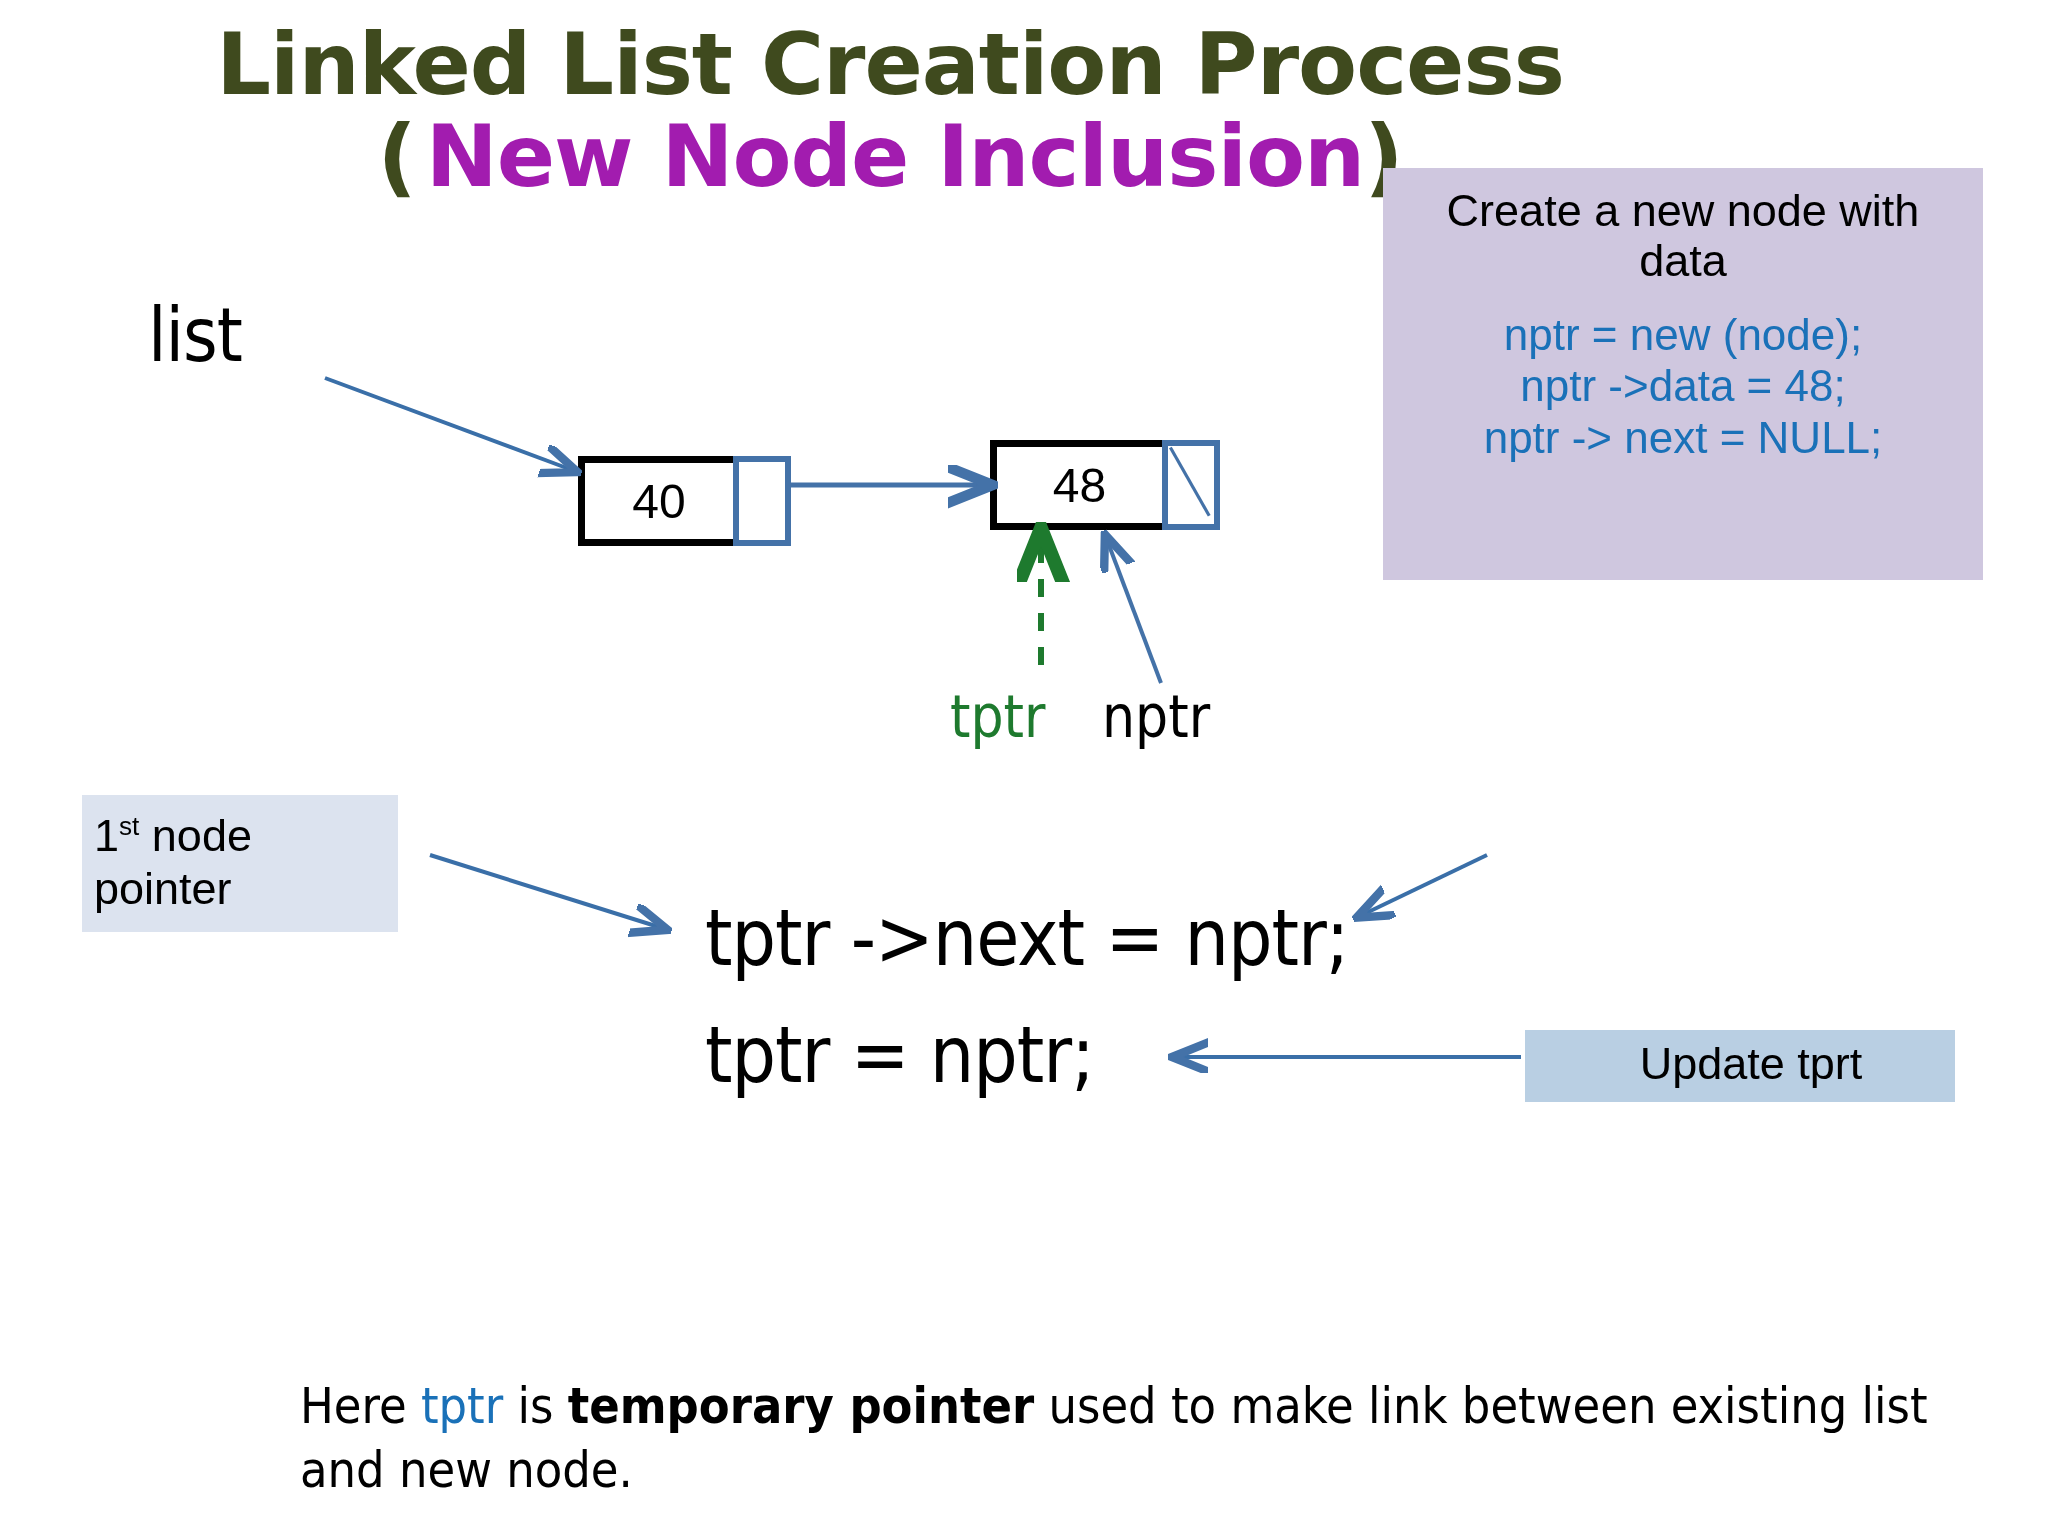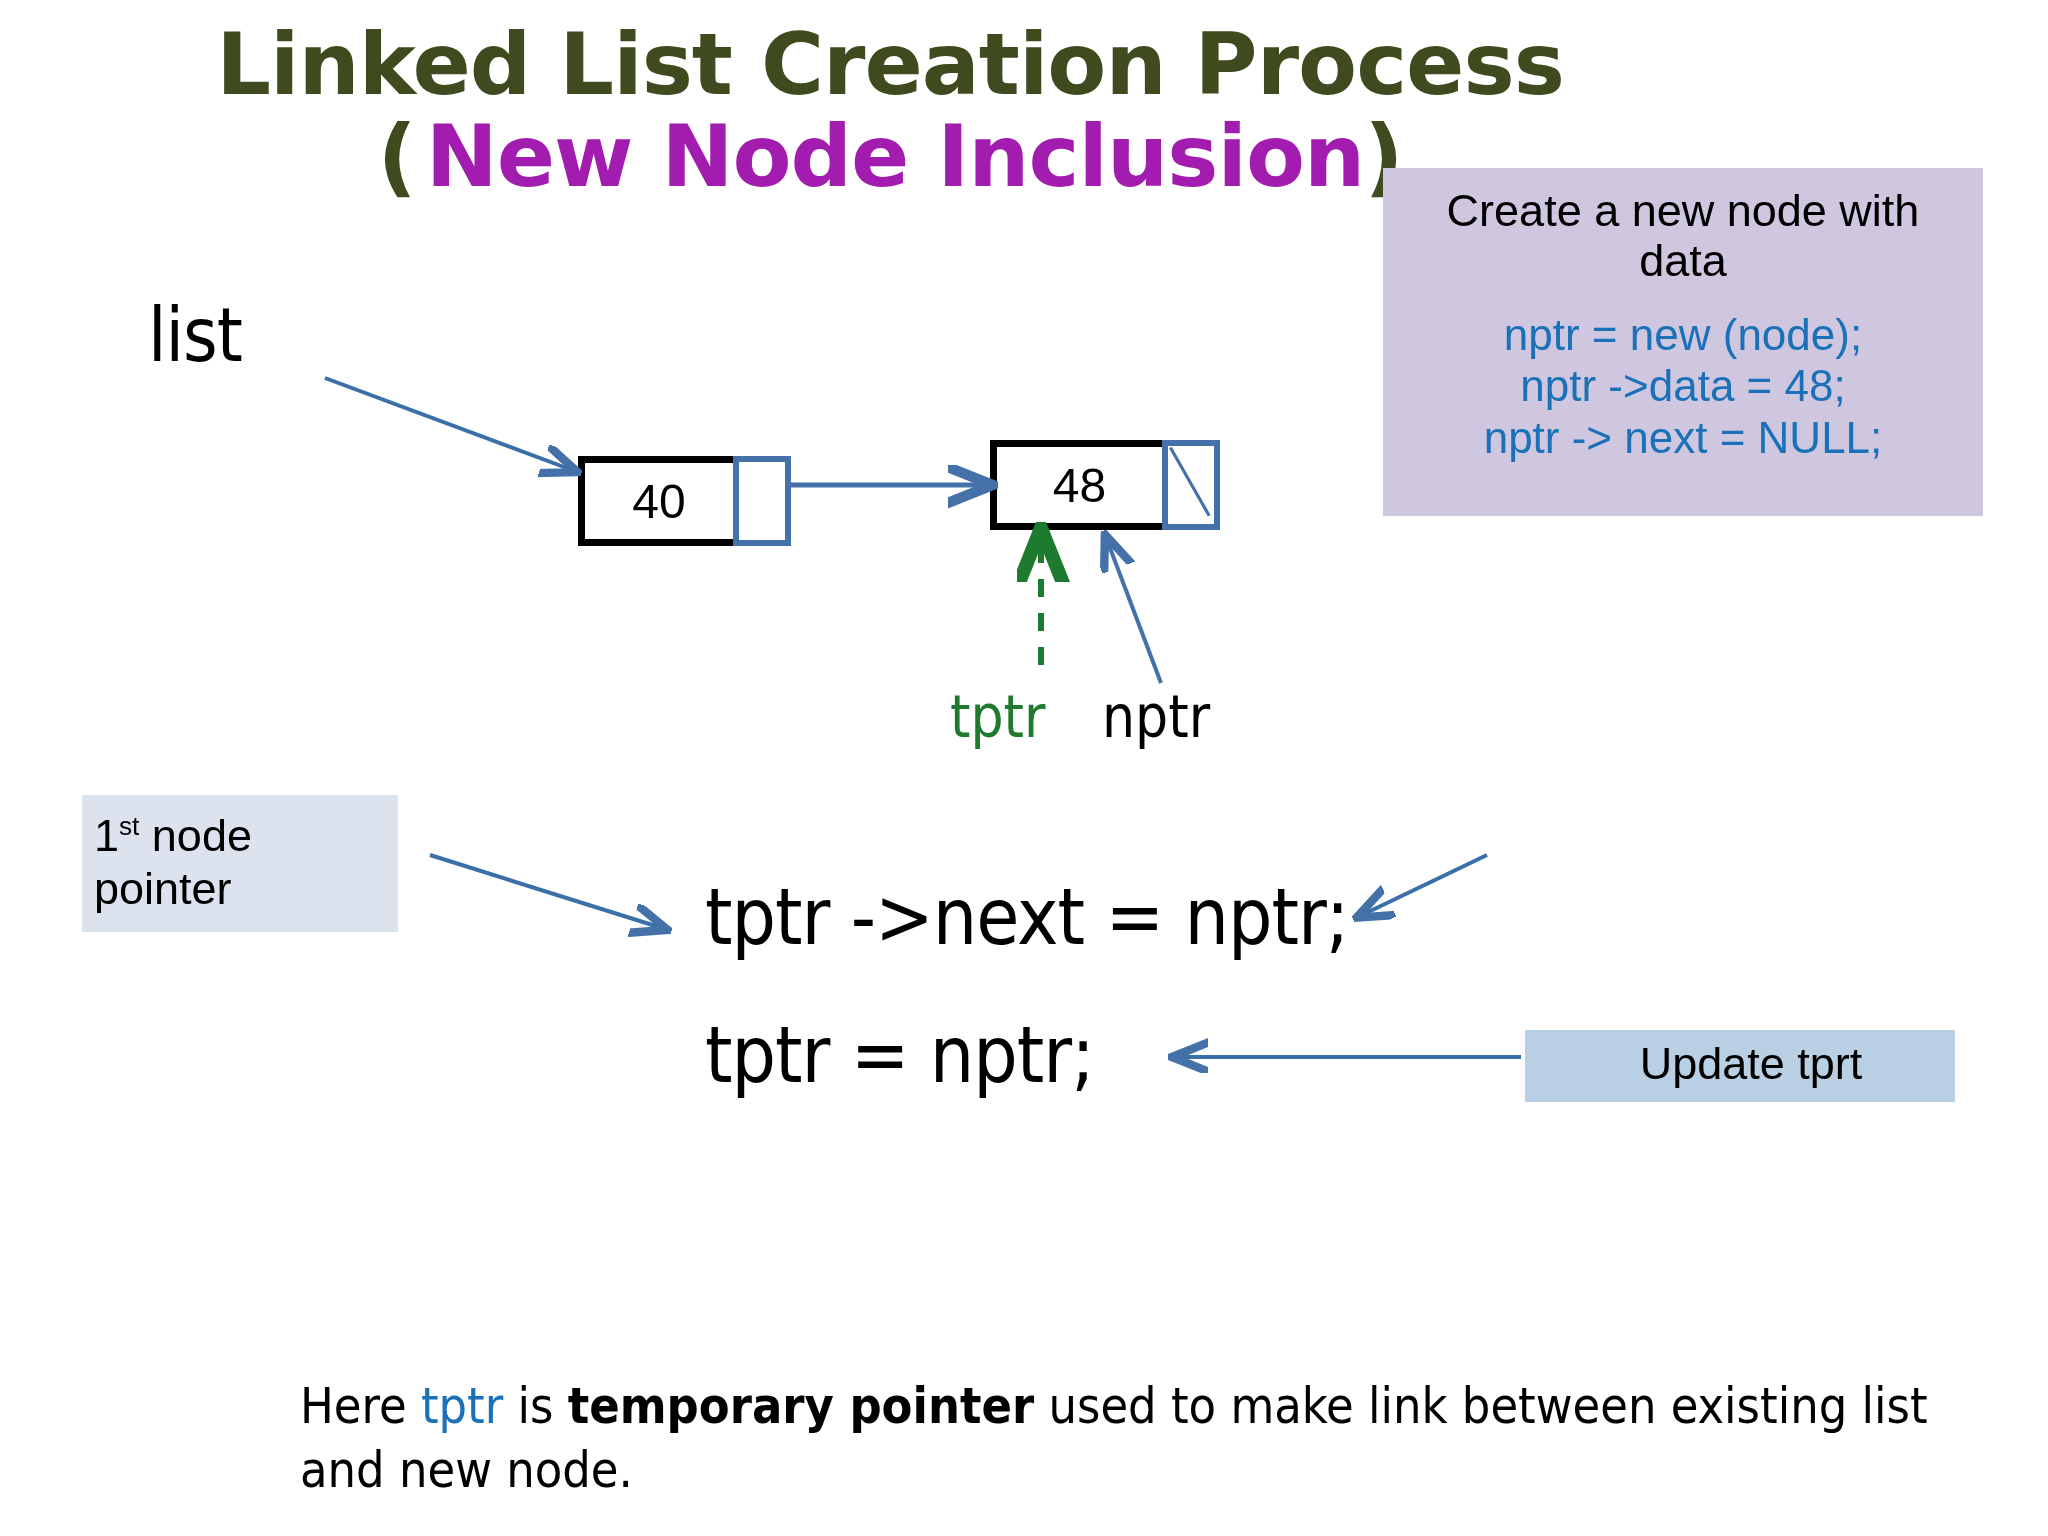--- a/index.html
+++ b/index.html
@@ -31,21 +31,21 @@
     color: #3F4A1E;
     white-space: pre-wrap;
   }
   #title .red { color: #a21caf; margin-left: 10px; }
 
   
   #purple-box {
     left: 1383px;
     top: 168px;
     width: 600px;
-    height: 348px;
+    height: 412px;
     background: #CFC7DF;
     box-sizing: border-box;
     padding: 18px 22px 0 22px;
   }
   #purple-box .heading {
     font-family: "Liberation Sans", sans-serif;
     font-size: 45px;
     color: #000000;
     text-align: center;
     line-height: 1.12;
@@ -151,21 +151,21 @@
   sup { font-size: 0.58em; vertical-align: super; }
 
   
   .center-code {
     font-family: "DejaVu Sans Condensed", "Liberation Sans", sans-serif;
     font-size: 78px;
     color: #000000;
     letter-spacing: -1px;
     white-space: pre;
   }
-  #code-line-1 { left: 705px; top: 872px; }
+  #code-line-1 { left: 705px; top: 893px; }
   #code-line-2 { left: 705px; top: 1010px; }
 
   
   #caption {
     left: 300px; top: 1375px;
     width: 1640px;
     font-family: "DejaVu Sans Condensed", "Liberation Sans", sans-serif;
     font-size: 50px;
     line-height: 1.27;
     color: #000000;

